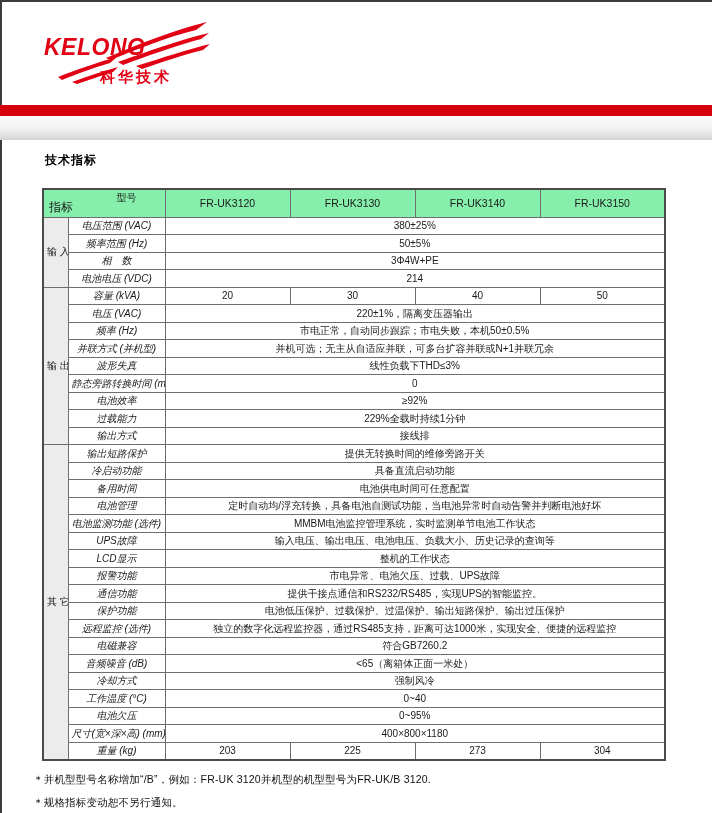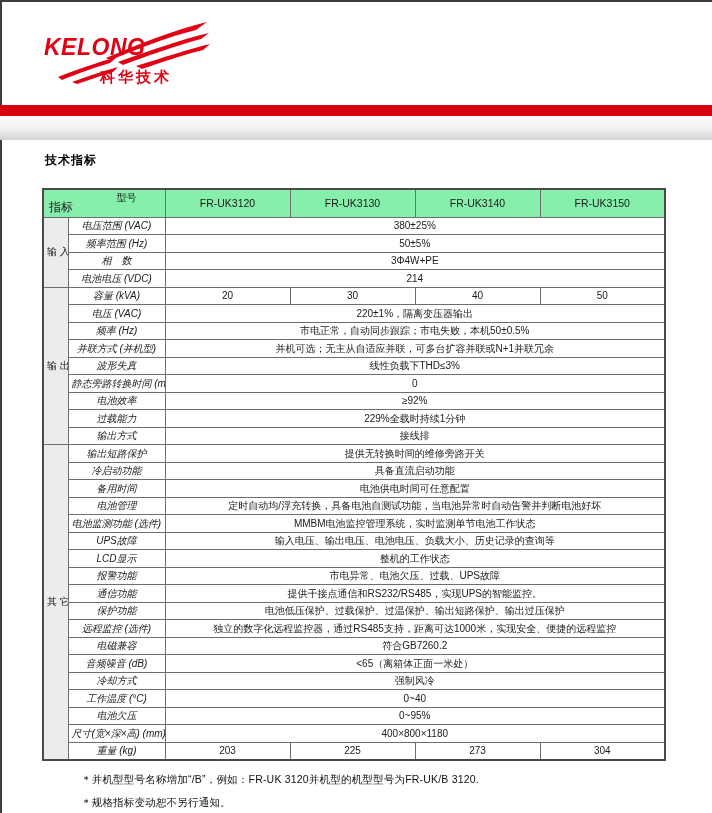--- a/index.html
+++ b/index.html
@@ -58,21 +58,21 @@
   .corner-bottom { position: absolute; bottom: 2px; left: 5px; font-size: 12px; }
   th.group {
     background: #ececec; font-size: 10.5px; font-weight: 400;
     white-space: pre-line; line-height: 1.45; letter-spacing: 0;
     padding: 0 2px;
   }
   td.rowlabel { font-size: 10px; font-style: italic; }
   td.val { font-size: 10px; }
 
   .notes { position: absolute; left: 33px; top: 773px; font-size: 10.5px; color: #111; }
-  .notes .note { margin-bottom: 9px; letter-spacing: 0.2px; margin-left: 48px; }
+  .notes .note { margin-bottom: 9px; letter-spacing: 0.2px; }
 </style>
 </head>
 <body>
 
 <div class="edge-top"></div>
 <div class="edge-left"></div>
 
 <svg class="logo" viewBox="0 0 170 66" aria-hidden="true">
 
   <g fill="var(--brand-red, #e10014)">

